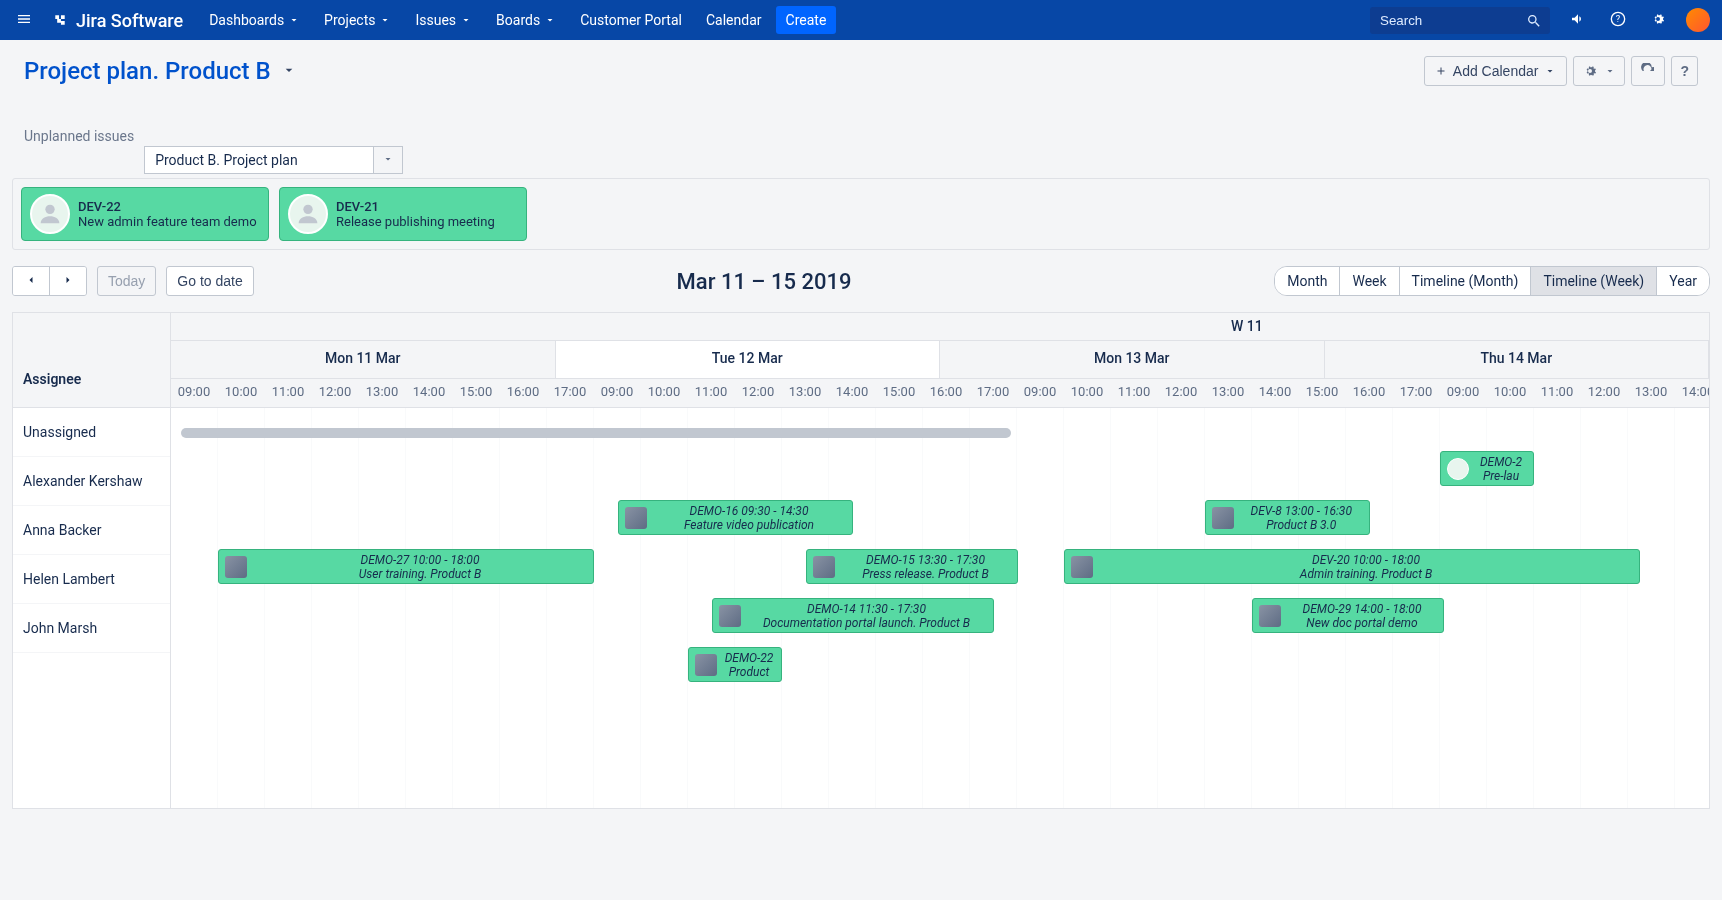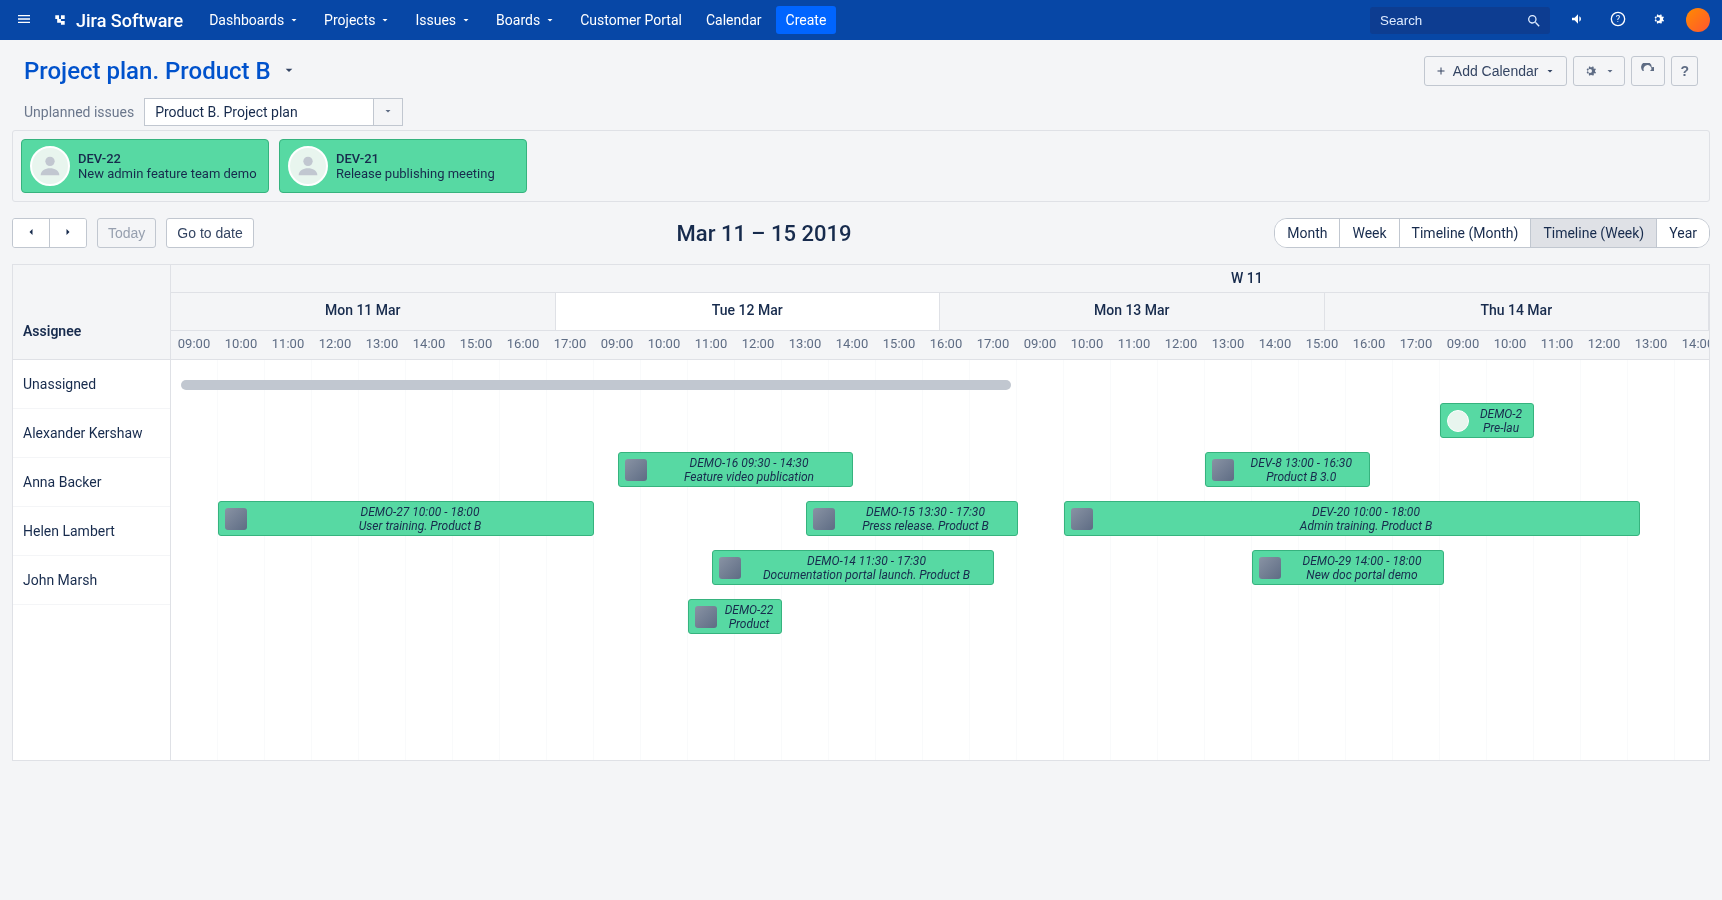--- a/index.html
+++ b/index.html
@@ -22,21 +22,21 @@
 .title-row { display: flex; align-items: center; justify-content: space-between; margin-bottom: 12px; }
 .title-left { display: flex; align-items: center; gap: 10px; }
 .page-title { color: #0052cc; font-size: 24px; font-weight: 500; }
 .title-dd { color: #344563; cursor: pointer; }
 .title-actions { display: flex; gap: 6px; }
 .btn { background: #f4f5f7; border: 1px solid #c1c7d0; border-radius: 3px; padding: 6px 10px; cursor: pointer; display: inline-flex; align-items: center; gap: 6px; font-size: 14px; color: #344563; }
 .btn.icon-only { padding: 6px 8px; }
 
 .filter-row { display: flex; align-items: center; gap: 10px; margin-bottom: 4px; }
 .filter-label { color: #6b778c; cursor: pointer; }
-.select-wrap { display: flex; }
+.select-wrap { display: flex; margin-top: 48px; }
 .select-box { border: 1px solid #c1c7d0; background: #fff; padding: 5px 10px; width: 230px; }
 .select-arrow { border: 1px solid #c1c7d0; border-left: none; background: #f4f5f7; padding: 5px 8px; cursor: pointer; }
 
 .unplanned-panel { border: 1px solid #dfe1e6; background: #f4f5f7; padding: 8px; display: flex; gap: 10px; margin: 0 -12px 16px -12px; border-radius: 3px; }
 .issue-card { background: #57d9a3; border: 1px solid #36b37e; border-radius: 4px; width: 248px; padding: 6px 8px; display: flex; gap: 8px; align-items: center; cursor: pointer; }
 .issue-card .avatar-circle { width: 40px; height: 40px; border-radius: 50%; background: #e8f5ee; border: 2px solid #fff; flex-shrink: 0; display: flex; align-items: center; justify-content: center; }
 .issue-card .avatar-circle svg { width: 28px; height: 28px; }
 .issue-card .txt { font-size: 13px; color: #172b4d; }
 .issue-card .key { font-weight: 500; }
 

